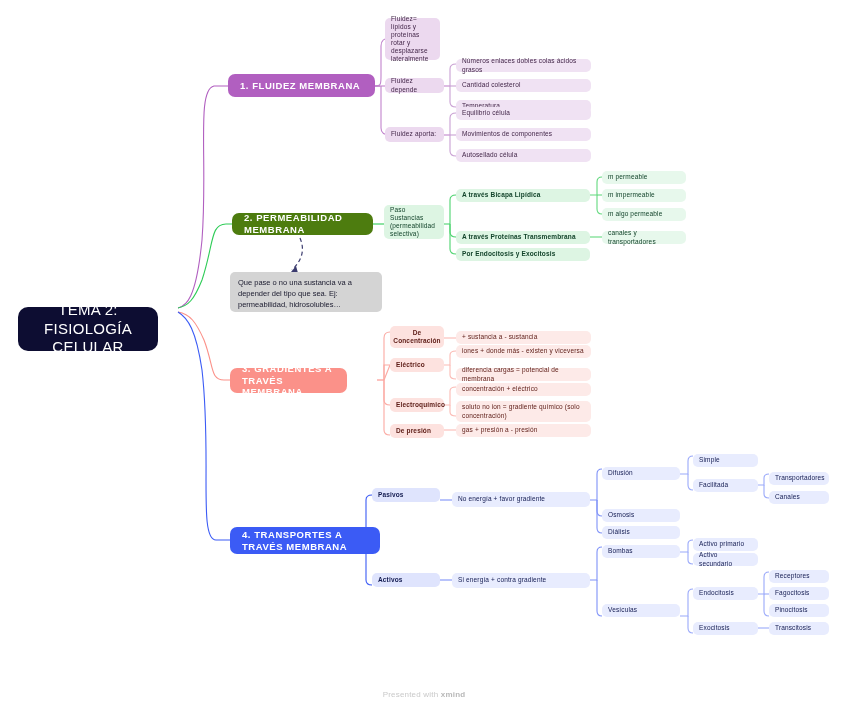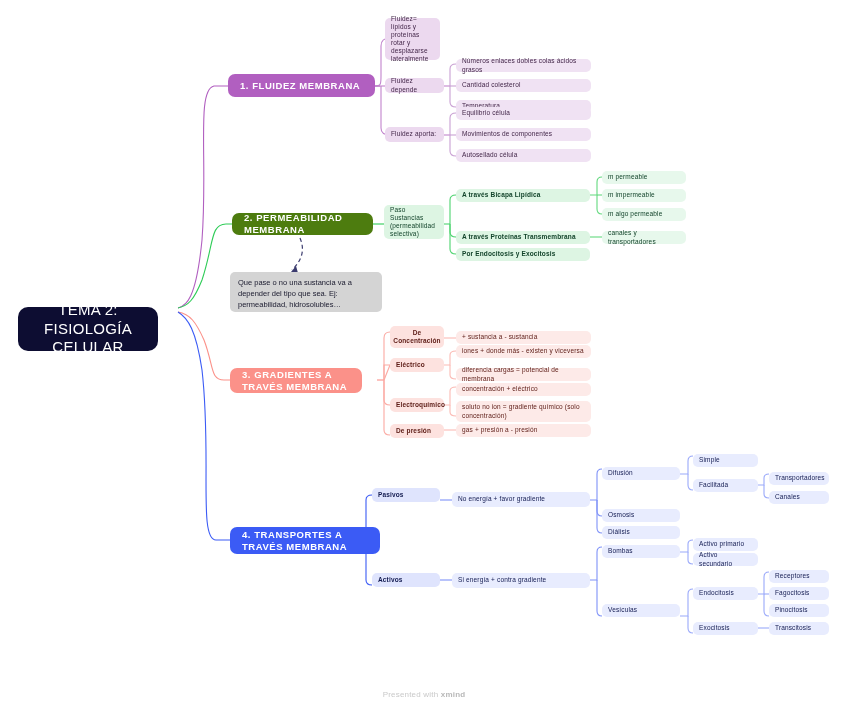--- a/index.html
+++ b/index.html
@@ -268,21 +268,21 @@
   </div>
 
   <div class="node sub g-fill b" style="left:456px; top:248px; width:134px; height:13px;">
     <span>Por Endocitosis y Exocitosis</span>
   </div>
 
   <div class="note" style="left:230px; top:272px; width:152px; height:40px;">
     <span>Que pase o no una sustancia va a depender del tipo que sea. Ej: permeabilidad, hidrosolubles…</span>
   </div>
 
-  <div class="node main red" style="left:230px; top:368px; width:132px; height:25px;">
+  <div class="node main red" style="left:230px; top:368px; width:117px; height:25px;">
     <span>3. GRADIENTES A TRAVÉS MEMBRANA</span>
   </div>
 
   <div class="node sub r-fill b center" style="left:390px; top:326px; width:54px; height:22px;">
     <span>De Concentración</span>
   </div>
   <div class="node sub r-fill2" style="left:456px; top:331px; width:135px; height:13px;">
     <span>+ sustancia a - sustancia</span>
   </div>
 

